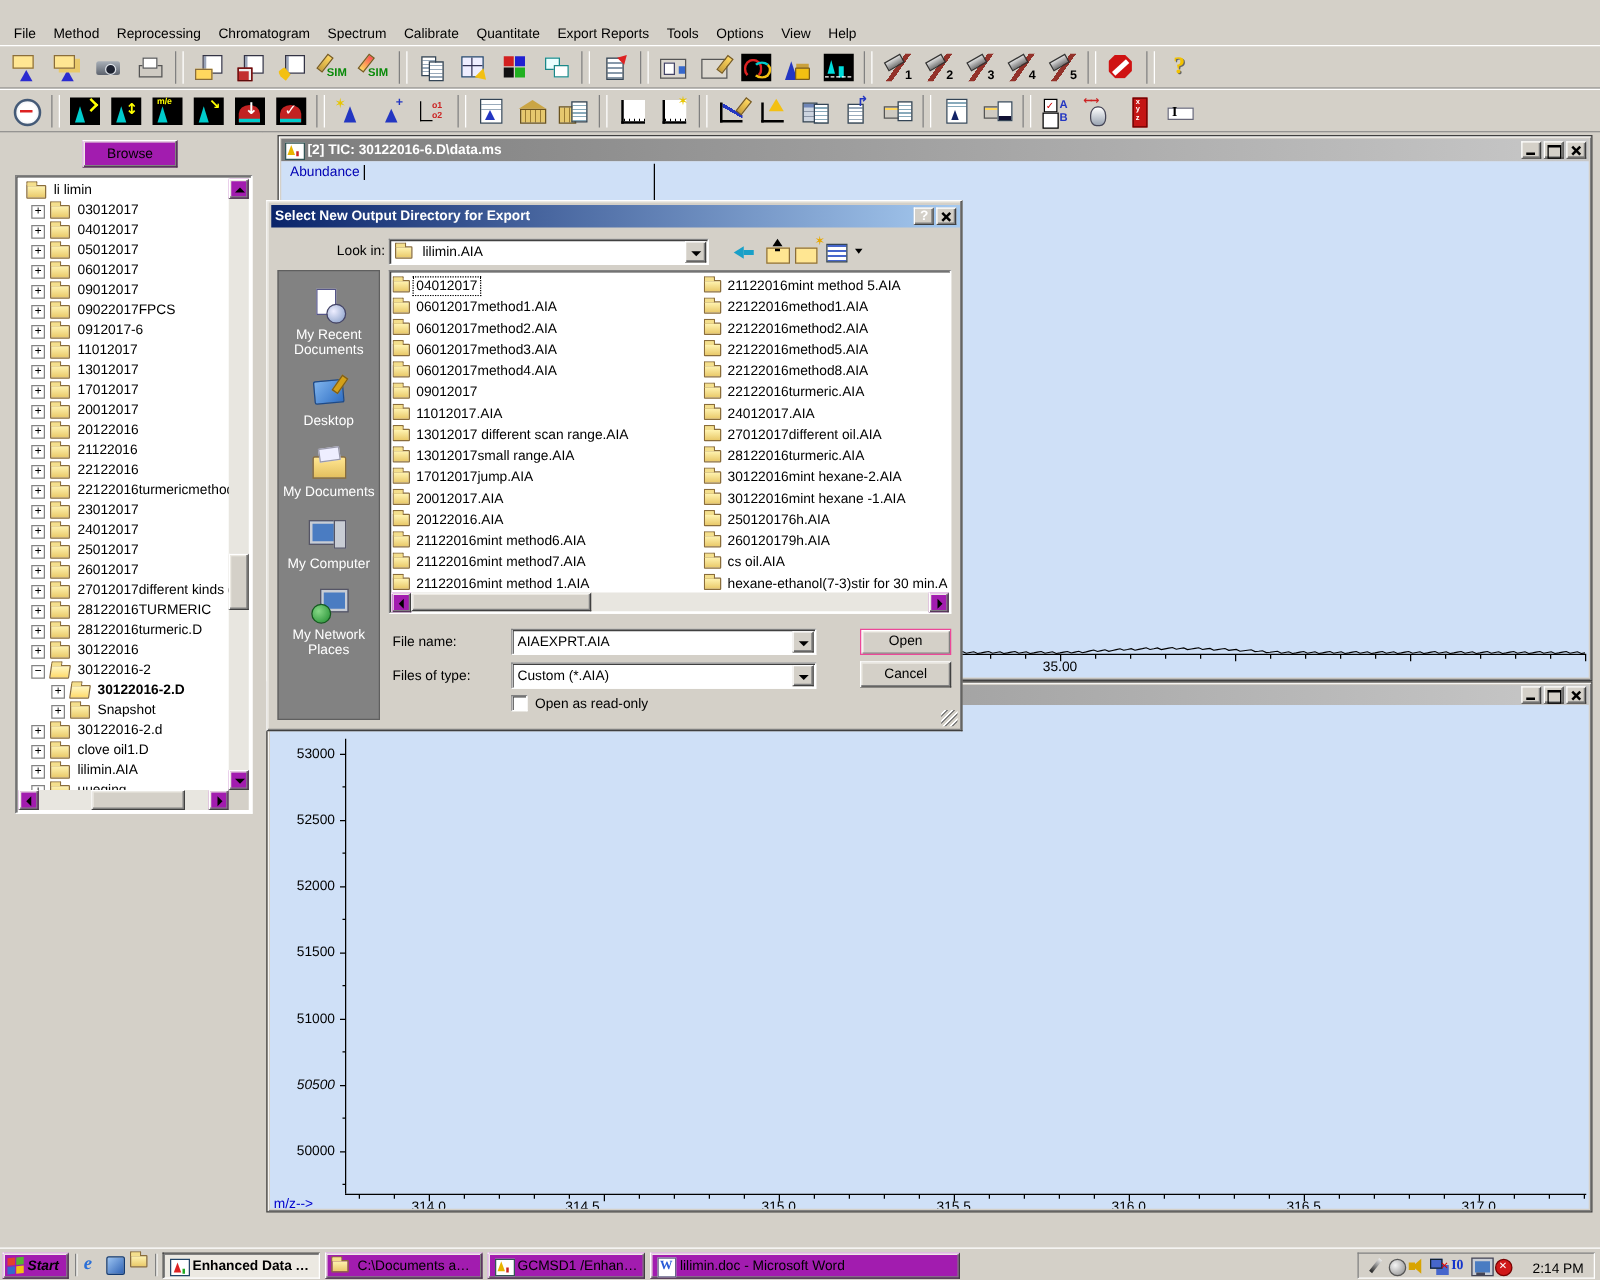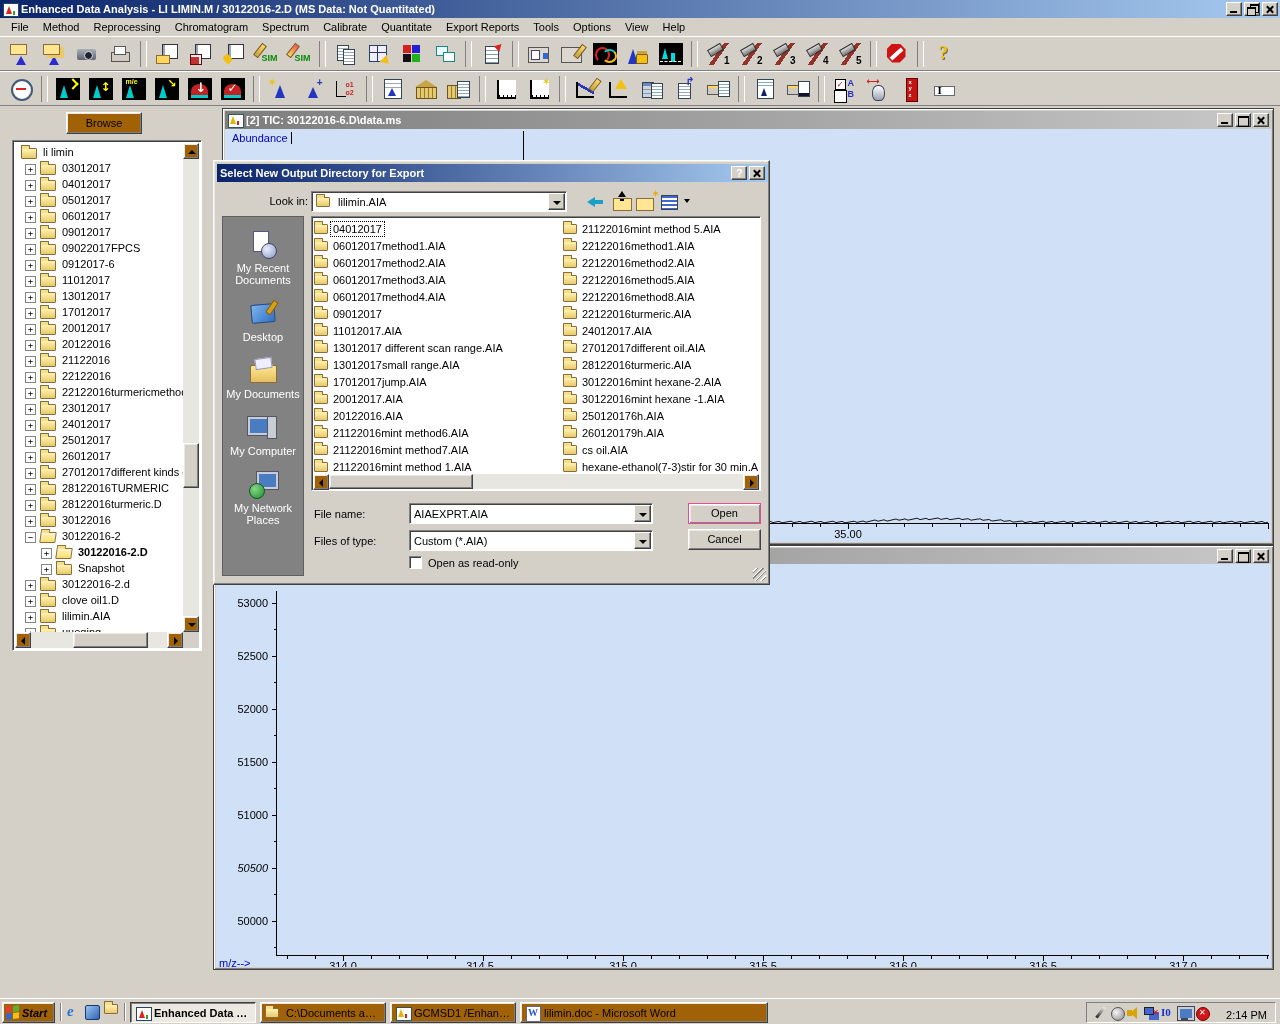--- a/index.html
+++ b/index.html
@@ -1,21 +1,21 @@
 <!DOCTYPE html>
 <html><head>
 <meta charset="utf-8">
 <style>
   *{margin:0;padding:0;box-sizing:border-box}
   html,body{width:1280px;height:1024px;overflow:hidden}
   body{font-family:"Liberation Sans","DejaVu Sans",sans-serif;font-size:11px;background:#d4d0c8;position:relative}
   #screen{position:absolute;left:0;top:0;width:1280px;height:1024px;background:#d4d0c8;overflow:hidden}
 
   
-  .raised{border:1px solid;border-color:#ffffff #404040 #404040 #ffffff;box-shadow:inset -1px -1px 0 #808080,inset 1px 1px 0 #ece9e2;background:#a16207}
+  .raised{border:1px solid;border-color:#ffffff #404040 #404040 #ffffff;box-shadow:inset -1px -1px 0 #808080,inset 1px 1px 0 #ece9e2;background:#a21caf}
 
   
   #titlebar{position:absolute;left:0;top:0;width:1280px;height:18px;background:linear-gradient(90deg,#0a246a,#a6caf0);display:flex;align-items:center;padding:0 2px;gap:3px}
   #title-text{color:#fff;font-weight:bold;white-space:nowrap;overflow:hidden;flex:1}
   .wbtns{display:flex;gap:2px;align-items:center}
   .wb{width:16px;height:14px;position:relative;display:inline-block;border:1px solid;border-color:#fff #404040 #404040 #fff;background:#d4d0c8;box-shadow:inset -1px -1px 0 #808080}
   .wb i{position:absolute;inset:0}
   .g-min::before{content:"";position:absolute;left:3px;bottom:2px;width:7px;height:2px;background:#000}
   .g-max::before{content:"";position:absolute;left:2px;top:2px;width:9px;height:8px;border:1px solid #000;border-top:2px solid #000}
   .g-rest::before{content:"";position:absolute;left:5px;top:1px;width:7px;height:6px;border:1px solid #000;border-top:2px solid #000}
@@ -252,35 +252,20 @@
   .ti-display::after{left:4px;bottom:1px;width:7px;height:2px;background:#445}
   .ti-security::before{left:2px;top:2px;width:12px;height:12px;border-radius:50%;background:#d01818;border:1px solid #700}
   .ti-security::after{content:"✕";left:5px;top:3px;color:#fff;font:bold 8px/10px "DejaVu Sans",sans-serif}
   #clock{position:absolute;right:8px;top:6px}
 </style>
 </head>
 <body>
 
 <div id="screen">
 
-  <div id="titlebar">
-    <span class="ai ai-eda"></span>
-    <span id="title-text">Enhanced Data Analysis - LI LIMIN.M / 30122016-2.D    (MS Data: Not Quantitated)</span>
-    <span class="wbtns">
-      <span class="wb">
-          <i class="g-min"></i>
-        </span>
-      <span class="wb">
-          <i class="g-rest"></i>
-        </span>
-      <span class="wb">
-          <i class="g-x"></i>
-        </span>
-    </span>
-  </div>
 
   <div id="menubar">
       <span class="menu-item">File</span>
       <span class="menu-item">Method</span>
       <span class="menu-item">Reprocessing</span>
       <span class="menu-item">Chromatogram</span>
       <span class="menu-item">Spectrum</span>
       <span class="menu-item">Calibrate</span>
       <span class="menu-item">Quantitate</span>
       <span class="menu-item">Export Reports</span>
@@ -739,21 +724,21 @@
           <div class="yticklabel" style="left: 6px; top: 351px;">50000</div>
           <div class="tick" style="left: 71px; top: 392px; width: 1px; height: 3px;"></div>
           <div class="tick" style="left: 99px; top: 392px; width: 1px; height: 3px;"></div>
           <div class="tick" style="left: 127px; top: 392px; width: 1px; height: 5px;"></div>
           <div class="ticklabel" style="left: 127px; top: 396px;">314.0</div>
           <div class="tick" style="left: 155px; top: 392px; width: 1px; height: 3px;"></div>
           <div class="tick" style="left: 183px; top: 392px; width: 1px; height: 3px;"></div>
           <div class="tick" style="left: 211px; top: 392px; width: 1px; height: 3px;"></div>
           <div class="tick" style="left: 239px; top: 392px; width: 1px; height: 3px;"></div>
           <div class="tick" style="left: 267px; top: 392px; width: 1px; height: 5px;"></div>
-          <div class="ticklabel" style="left: 264px; top: 396px;">314.5</div>
+          <div class="ticklabel" style="left: 250px; top: 396px;">314.5</div>
           <div class="tick" style="left: 295px; top: 392px; width: 1px; height: 3px;"></div>
           <div class="tick" style="left: 323px; top: 392px; width: 1px; height: 3px;"></div>
           <div class="tick" style="left: 351px; top: 392px; width: 1px; height: 3px;"></div>
           <div class="tick" style="left: 379px; top: 392px; width: 1px; height: 3px;"></div>
           <div class="tick" style="left: 407px; top: 392px; width: 1px; height: 5px;"></div>
           <div class="ticklabel" style="left: 407px; top: 396px;">315.0</div>
           <div class="tick" style="left: 435px; top: 392px; width: 1px; height: 3px;"></div>
           <div class="tick" style="left: 463px; top: 392px; width: 1px; height: 3px;"></div>
           <div class="tick" style="left: 491px; top: 392px; width: 1px; height: 3px;"></div>
           <div class="tick" style="left: 519px; top: 392px; width: 1px; height: 3px;"></div>

